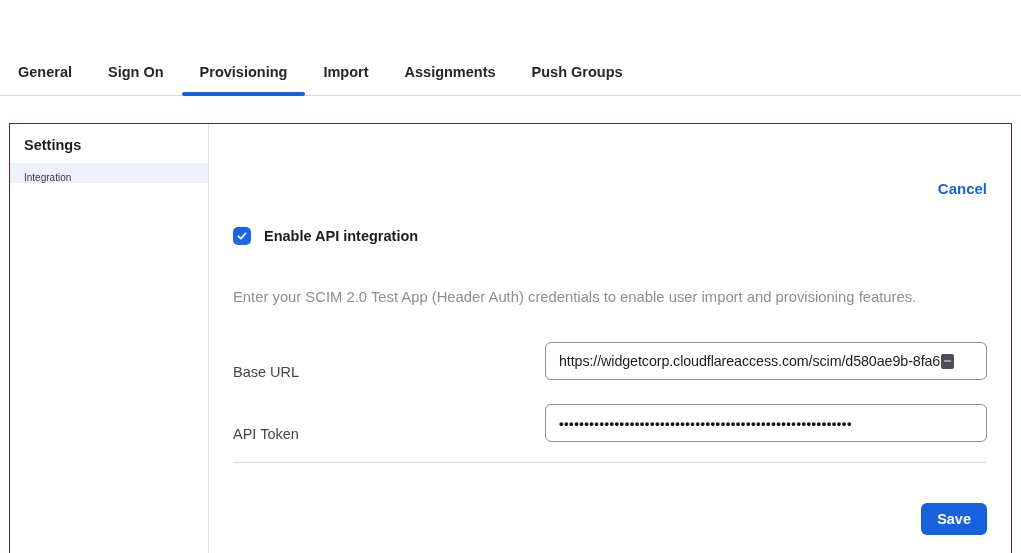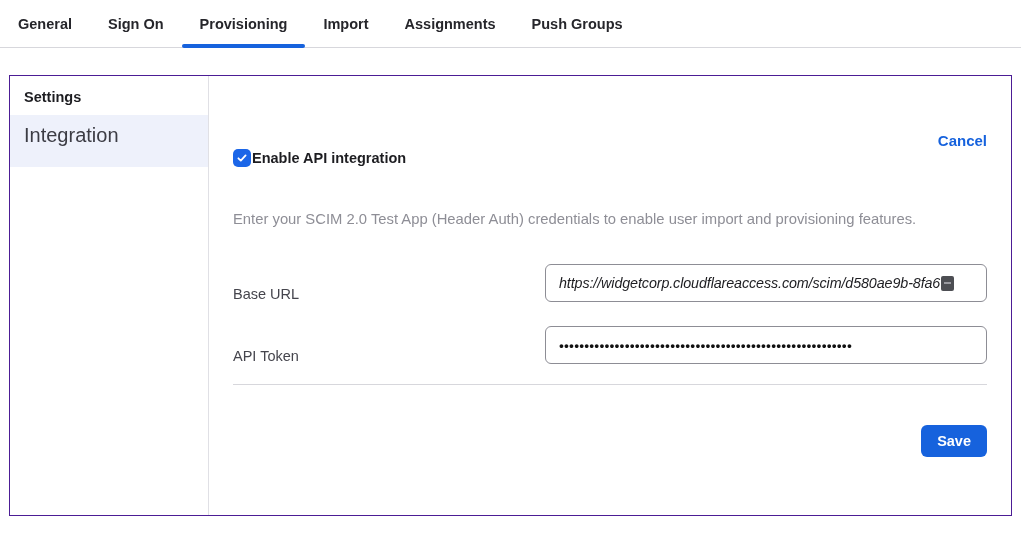--- a/index.html
+++ b/index.html
@@ -2,52 +2,52 @@
 <html><head>
 <meta charset="utf-8">
 <style>
   * { margin:0; padding:0; box-sizing:border-box; }
   html,body { width:1021px; height:553px; background:#ffffff;
     font-family:"Liberation Sans", sans-serif; color:#1d1d21; overflow:hidden; }
 
   
   .tabbar { display:flex; align-items:stretch; border-bottom:1px solid #d7d7dc; }
   .tab { position:relative; padding:16px 18px 15px; font-size:14.5px; font-weight:700;
-    color:#26262b; cursor:pointer; white-space:nowrap; }
+    color:#26262b; cursor:pointer; white-space:nowrap;margin-top:48px; }
   .tab.active::after { content:""; position:absolute; left:0; right:0; bottom:-1px;
     height:4px; background:#1662dd; border-radius:2px; }
 
   
   .panel { display:flex; margin:27px 9px 0; height:441px;
     border:1px solid #4c1d95; background:#fff; }
 
   
   .sidebar { width:199px; border-right:1px solid #e0e0e5; padding-top:4px; }
   .sidebar-header { padding:9px 14px 10px; font-size:14.5px; font-weight:700; color:#1d1d21; }
-  .sidebar-item { padding:9px 14px 20px; font-size:20px; color:#3c3c44; cursor:pointer; }
+  .sidebar-item { padding:9px 14px 0; font-size:10px; color:#3c3c44; cursor:pointer; }
   .sidebar-item.selected { background:#eef1fb; }
 
   
   .content { flex:1; padding:0 24px; display:flex; flex-direction:column; }
   .cancel-row { display:flex; justify-content:flex-end; margin-top:56px; }
   .link { color:#1662dd; font-size:15px; font-weight:700; cursor:pointer; text-decoration:none; }
 
-  .enable-row { display:flex; align-items:center; gap:1px; }
+  .enable-row { display:flex; align-items:center; margin-top:30px; gap:13px; }
   .checkbox { width:18px; height:18px; border-radius:5px; background:#1b66e8;
     display:flex; align-items:center; justify-content:center; cursor:pointer; flex:none; }
   .checkbox svg { width:12px; height:12px; }
   .enable-label { font-size:14.5px; font-weight:700; color:#1d1d21; }
 
   .description { margin-top:44px; font-size:14.8px; color:#8e8e96; }
 
   .field-row { display:flex; align-items:flex-end; margin-top:37px; }
   .field-row + .field-row { margin-top:24px; }
   .field-label { font-size:14.5px; color:#45454d; }
   .input-like, .text-input { margin-left:auto; width:442px; height:38px;
-    border:1px solid #8d8d95; border-radius:6px; background:#fff;font-style:italic; }
+    border:1px solid #8d8d95; border-radius:6px; background:#fff; }
   .input-like { position:relative; display:flex; align-items:center;
     padding:0 10px 0 13px; overflow:hidden; }
   .input-value { font-size:14.3px; color:#1d1d21; white-space:nowrap; letter-spacing:-0.1px; }
   .selection-box { display:inline-block; width:13px; height:15px; background:#4d4e53;
     border-radius:2px; margin-left:1px; flex:none; position:relative; }
   .selection-box::after { content:""; position:absolute; left:3px; top:6px; width:7px;
     height:2px; background:#9a9aa0; }
   .text-input { padding:0 13px; font-family:"Liberation Sans", sans-serif;
     font-size:13px; letter-spacing:0.5px; color:#111; font-weight:700; outline:none; }
 

